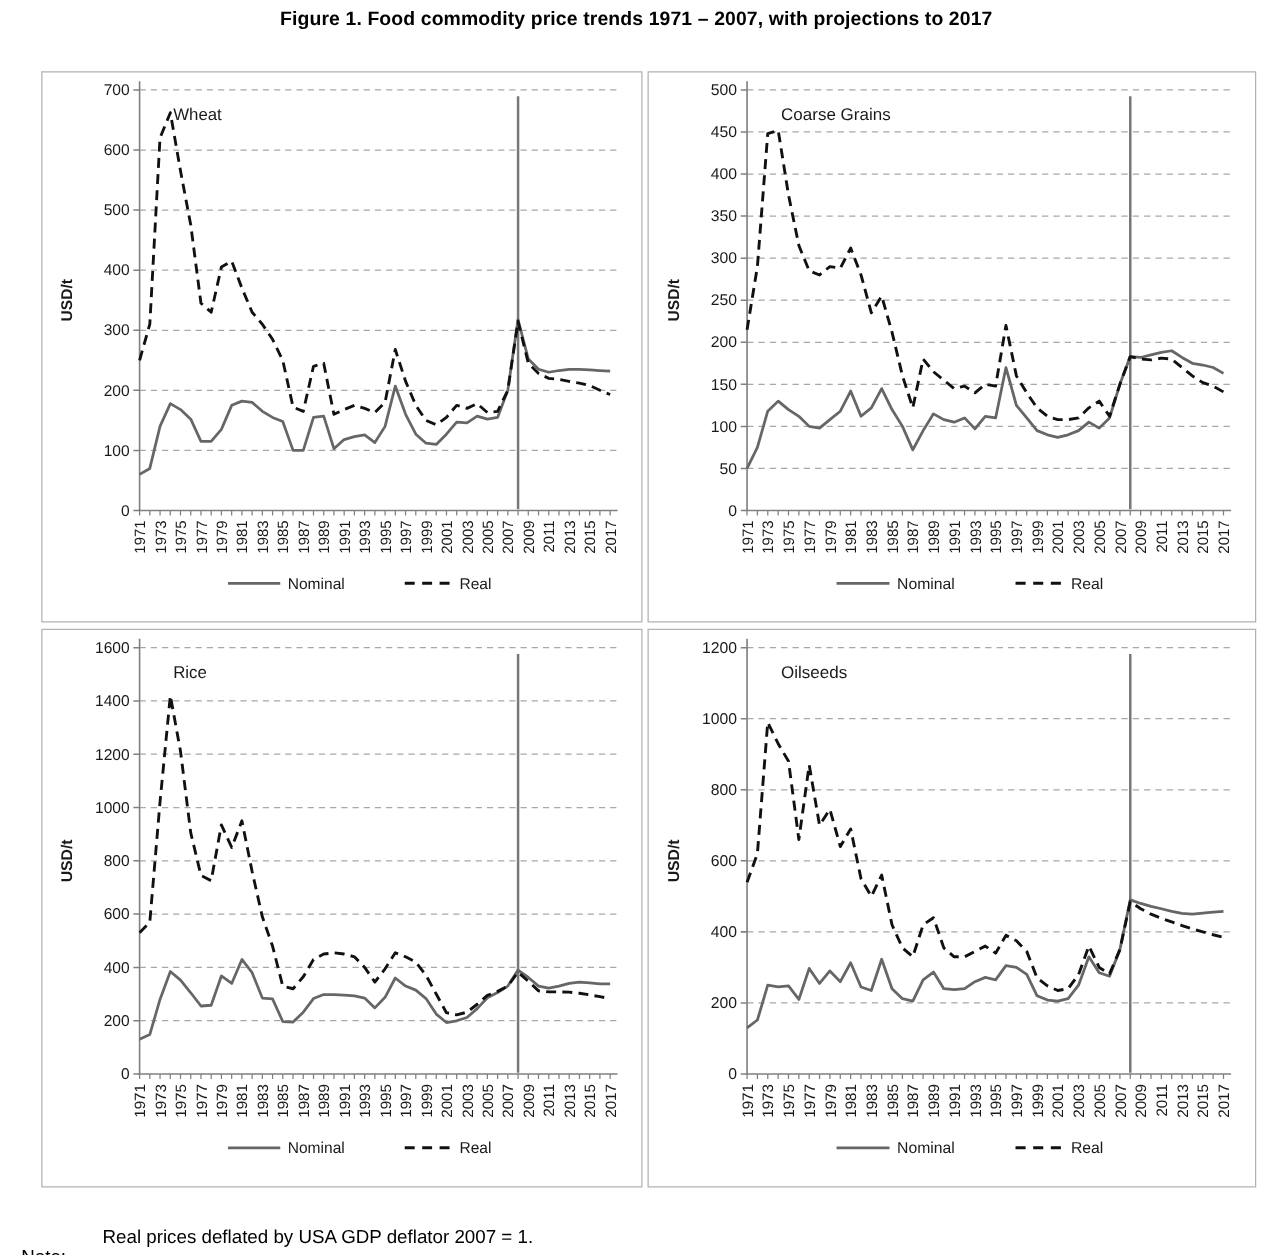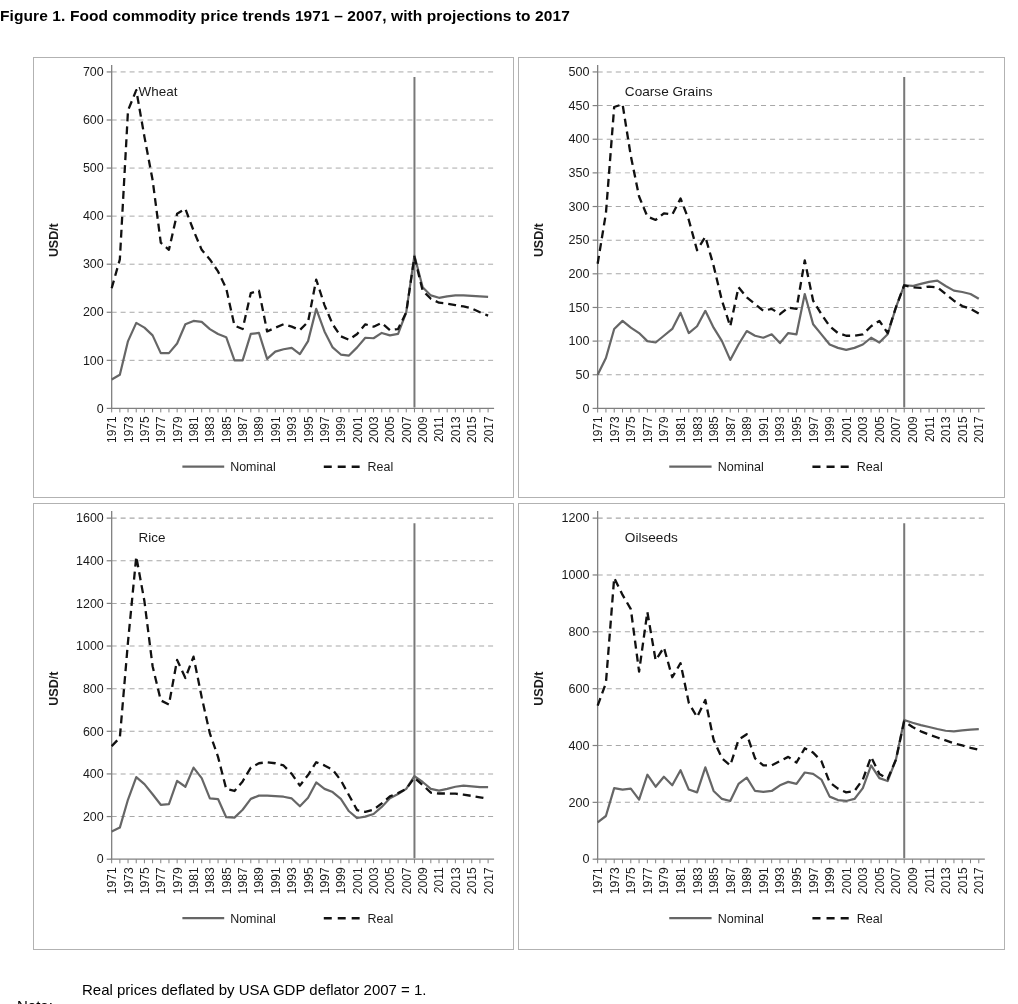--- a/index.html
+++ b/index.html
@@ -1,21 +1,21 @@
 <!DOCTYPE html>
 <html><head>
 <meta charset="utf-8">
 <style>
   html,body{margin:0;padding:0;background:#fff;}
   body{
     width:1018px;height:1004px;position:relative;overflow:hidden;
     font-family:"Liberation Sans",sans-serif;color:#000;
   }
   .fig-title{
-    position:absolute;top:7px;left:0;width:1018px;
+    position:absolute;top:7px;left:0;width:1018px;text-align:center;
     font-size:15.5px;font-weight:bold;letter-spacing:.1px;
   }
   .panel{
     position:absolute;background:#fff;border:1.5px solid #b2b2b2;
     box-sizing:border-box;
   }
   #panel-wheat        {left:33px; top:57px;  width:481px; height:441px;}
   #panel-coarsegrains {left:518px;top:57px;  width:487px; height:441px;}
   #panel-rice         {left:33px; top:503px; width:481px; height:447px;}
   #panel-oilseeds     {left:518px;top:503px; width:487px; height:447px;}

